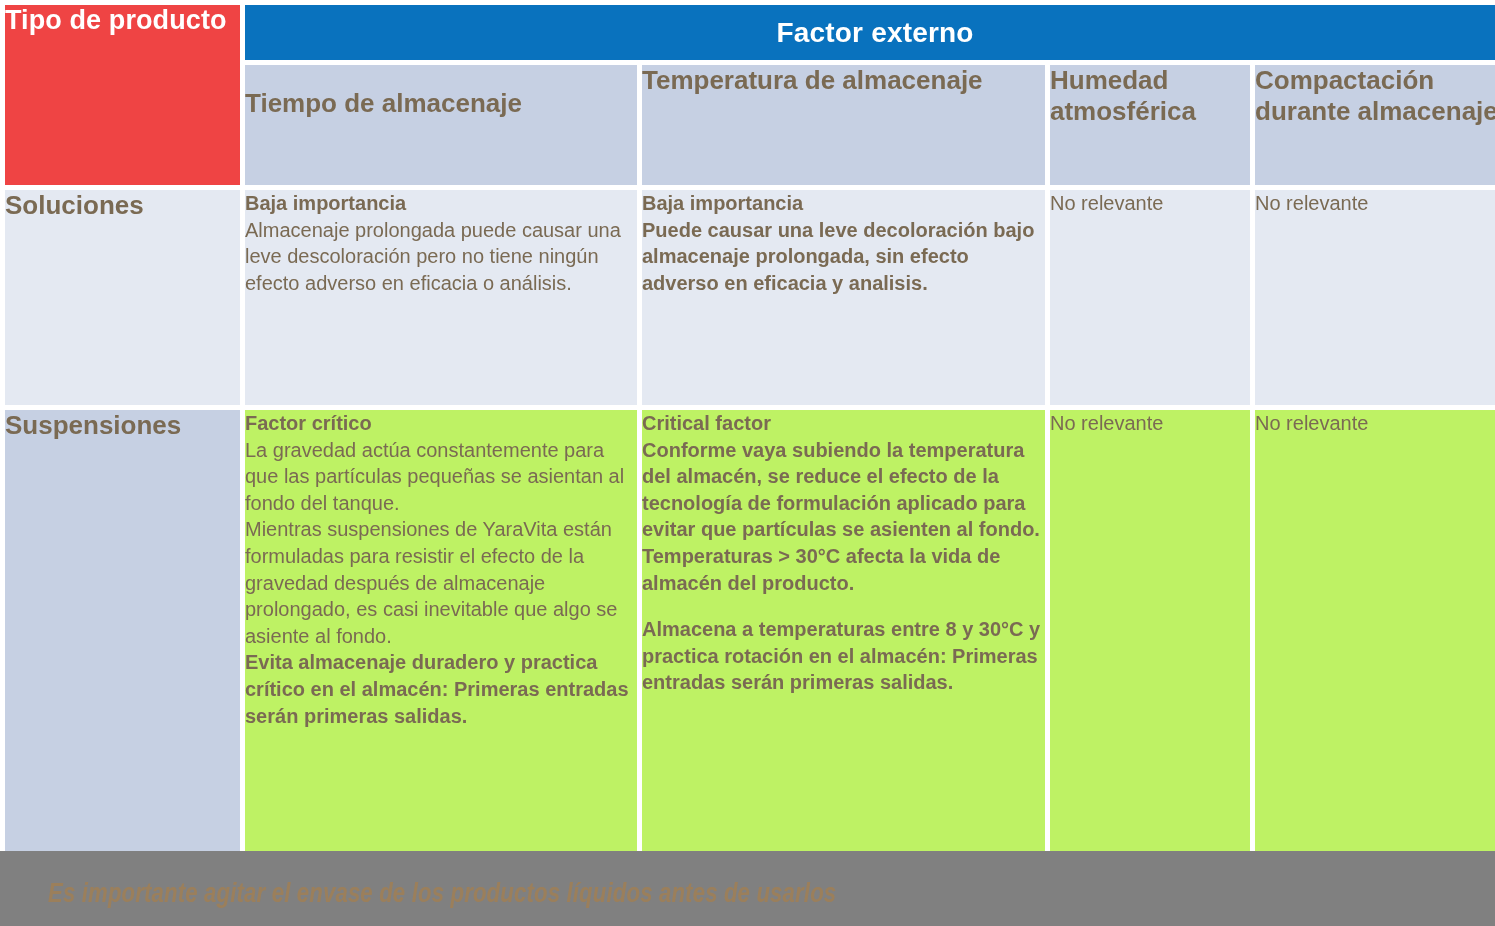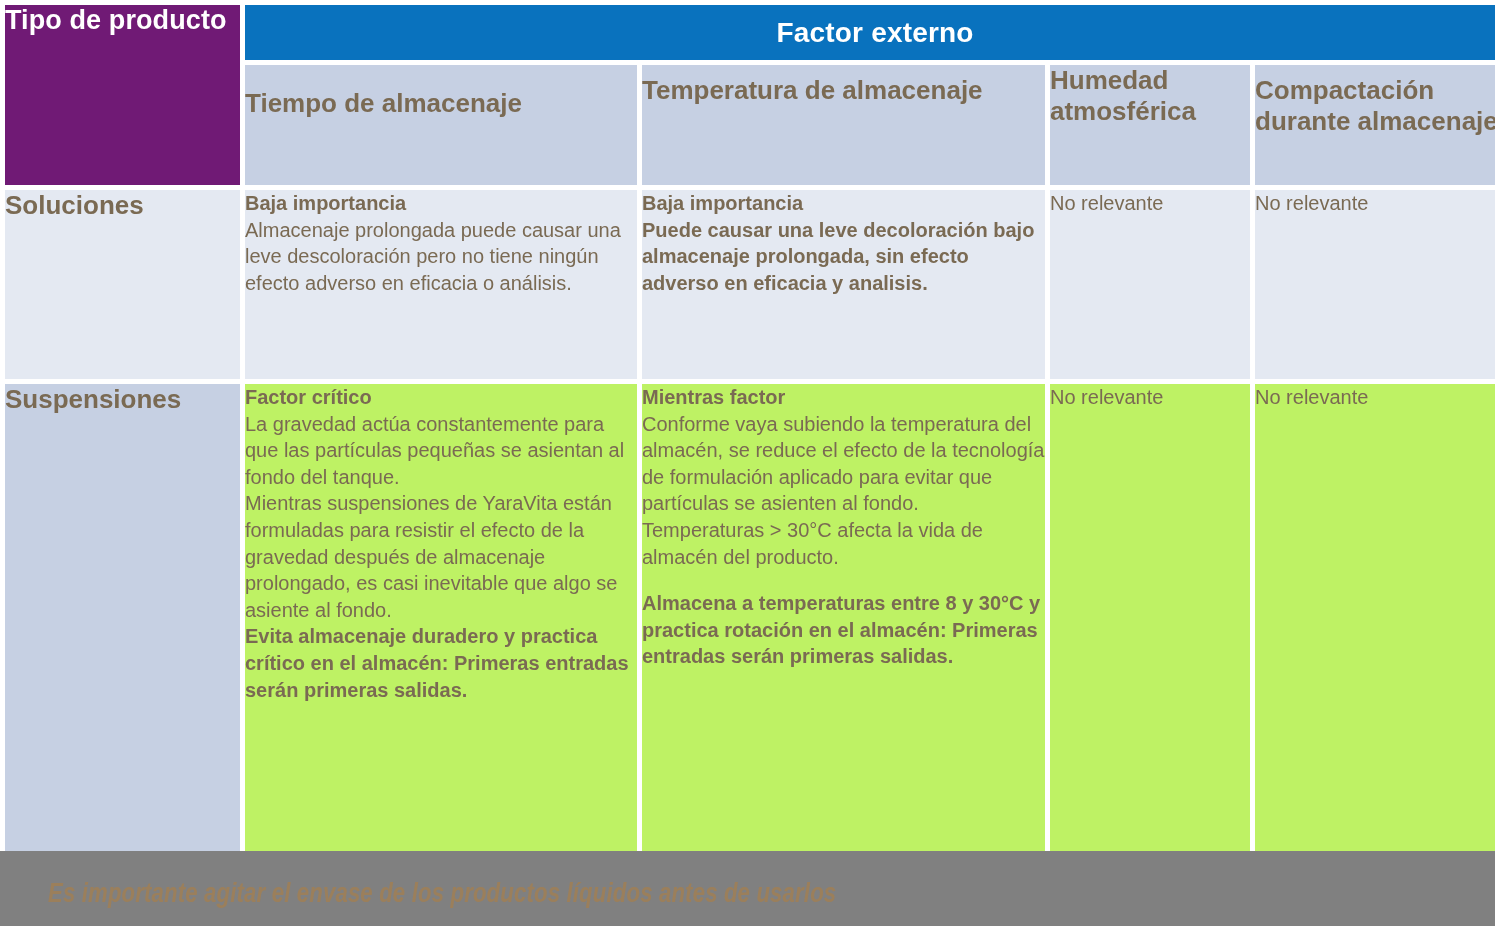--- a/index.html
+++ b/index.html
@@ -38,21 +38,21 @@
 
   
   .c0 { width: 235px; }
   .c1 { width: 392px; }
   .c2 { width: 403px; }
   .c3 { width: 200px; }
   .c4 { width: 250px; }
 
   
   .corner {
-    background: #701a75;
+    background: #ef4444;
     color: #ffffff;
     font-size: 27px;
     font-weight: bold;
     line-height: 1.18;
     padding: 40px 0 0 14px;
     letter-spacing: 0.1px;
   }
   .factor-banner {
     background: #0972BE;
     color: #ffffff;
@@ -67,21 +67,21 @@
     background: #C6D0E3;
     color: #7A6A53;
     font-size: 26px;
     font-weight: bold;
     line-height: 1.2;
     padding: 8px 10px 10px 14px;
     height: 120px;
     box-sizing: border-box;
   }
   .subhead.mid   { padding-top: 23px; }
-  .subhead.tall  { padding-top: 10px; }
+  .subhead.tall  { }
   .subhead.hum   { }
 
   
   .cell {
     font-size: 20px;
     line-height: 1.33;
     color: #7A6A53;
     padding: 10px 12px 10px 14px;
     box-sizing: border-box;
   }
@@ -96,21 +96,21 @@
     box-sizing: border-box;
   }
   .row-light .rowlabel { background: #E4E9F2; }
   .row-dark  .rowlabel { background: #C6D0E3; }
 
   .b { font-weight: bold; }
   .para { margin: 0; }
   .spacer { height: 20px; }
 
   
-  .row-light .cell, .row-light .rowlabel { height: 189px; }
+  .row-light .cell, .row-light .rowlabel { height: 215px; }
   .row-dark  .cell, .row-dark  .rowlabel { height: 575px; }
 
   
   .footer-bar {
     position: absolute;
     left: 0;
     top: 851px;
     width: 1495px;
     height: 75px;
     background: #808080;
@@ -183,22 +183,22 @@
         <td class="rowlabel">Suspensiones</td>
 
         <td class="cell">
           <p class="para b">Factor crítico</p>
           <p class="para" style="white-space: pre-line;">La gravedad actúa constantemente para que las partículas pequeñas se asientan al fondo del tanque.
 Mientras suspensiones de YaraVita están formuladas para resistir el efecto de la gravedad después de almacenaje prolongado, es casi inevitable que algo se asiente al fondo.</p>
           <p class="para b">Evita almacenaje duradero y practica crítico en el almacén: Primeras entradas serán primeras salidas.</p>
         </td>
 
         <td class="cell">
-          <p class="para b">Mientras factor</p>
-          <p class="para" style="white-space: pre-line;">Conforme vaya subiendo la temperatura del almacén, se reduce el efecto de la tecnología de formulación aplicado para evitar que partículas se asienten al fondo.
+          <p class="para b">Critical factor</p>
+          <p class="para" style="white-space: pre-line; font-weight: bold;">Conforme vaya subiendo la temperatura del almacén, se reduce el efecto de la tecnología de formulación aplicado para evitar que partículas se asienten al fondo.
 Temperaturas &gt; 30°C afecta la vida de almacén del producto.</p>
           <div class="spacer"></div>
           <p class="para b">Almacena a temperaturas entre 8 y 30°C y practica rotación en el almacén: Primeras entradas serán primeras salidas.</p>
         </td>
 
         <td class="cell">
           <p class="para" style="white-space: pre-line;">No relevante</p>
         </td>
 
         <td class="cell">

